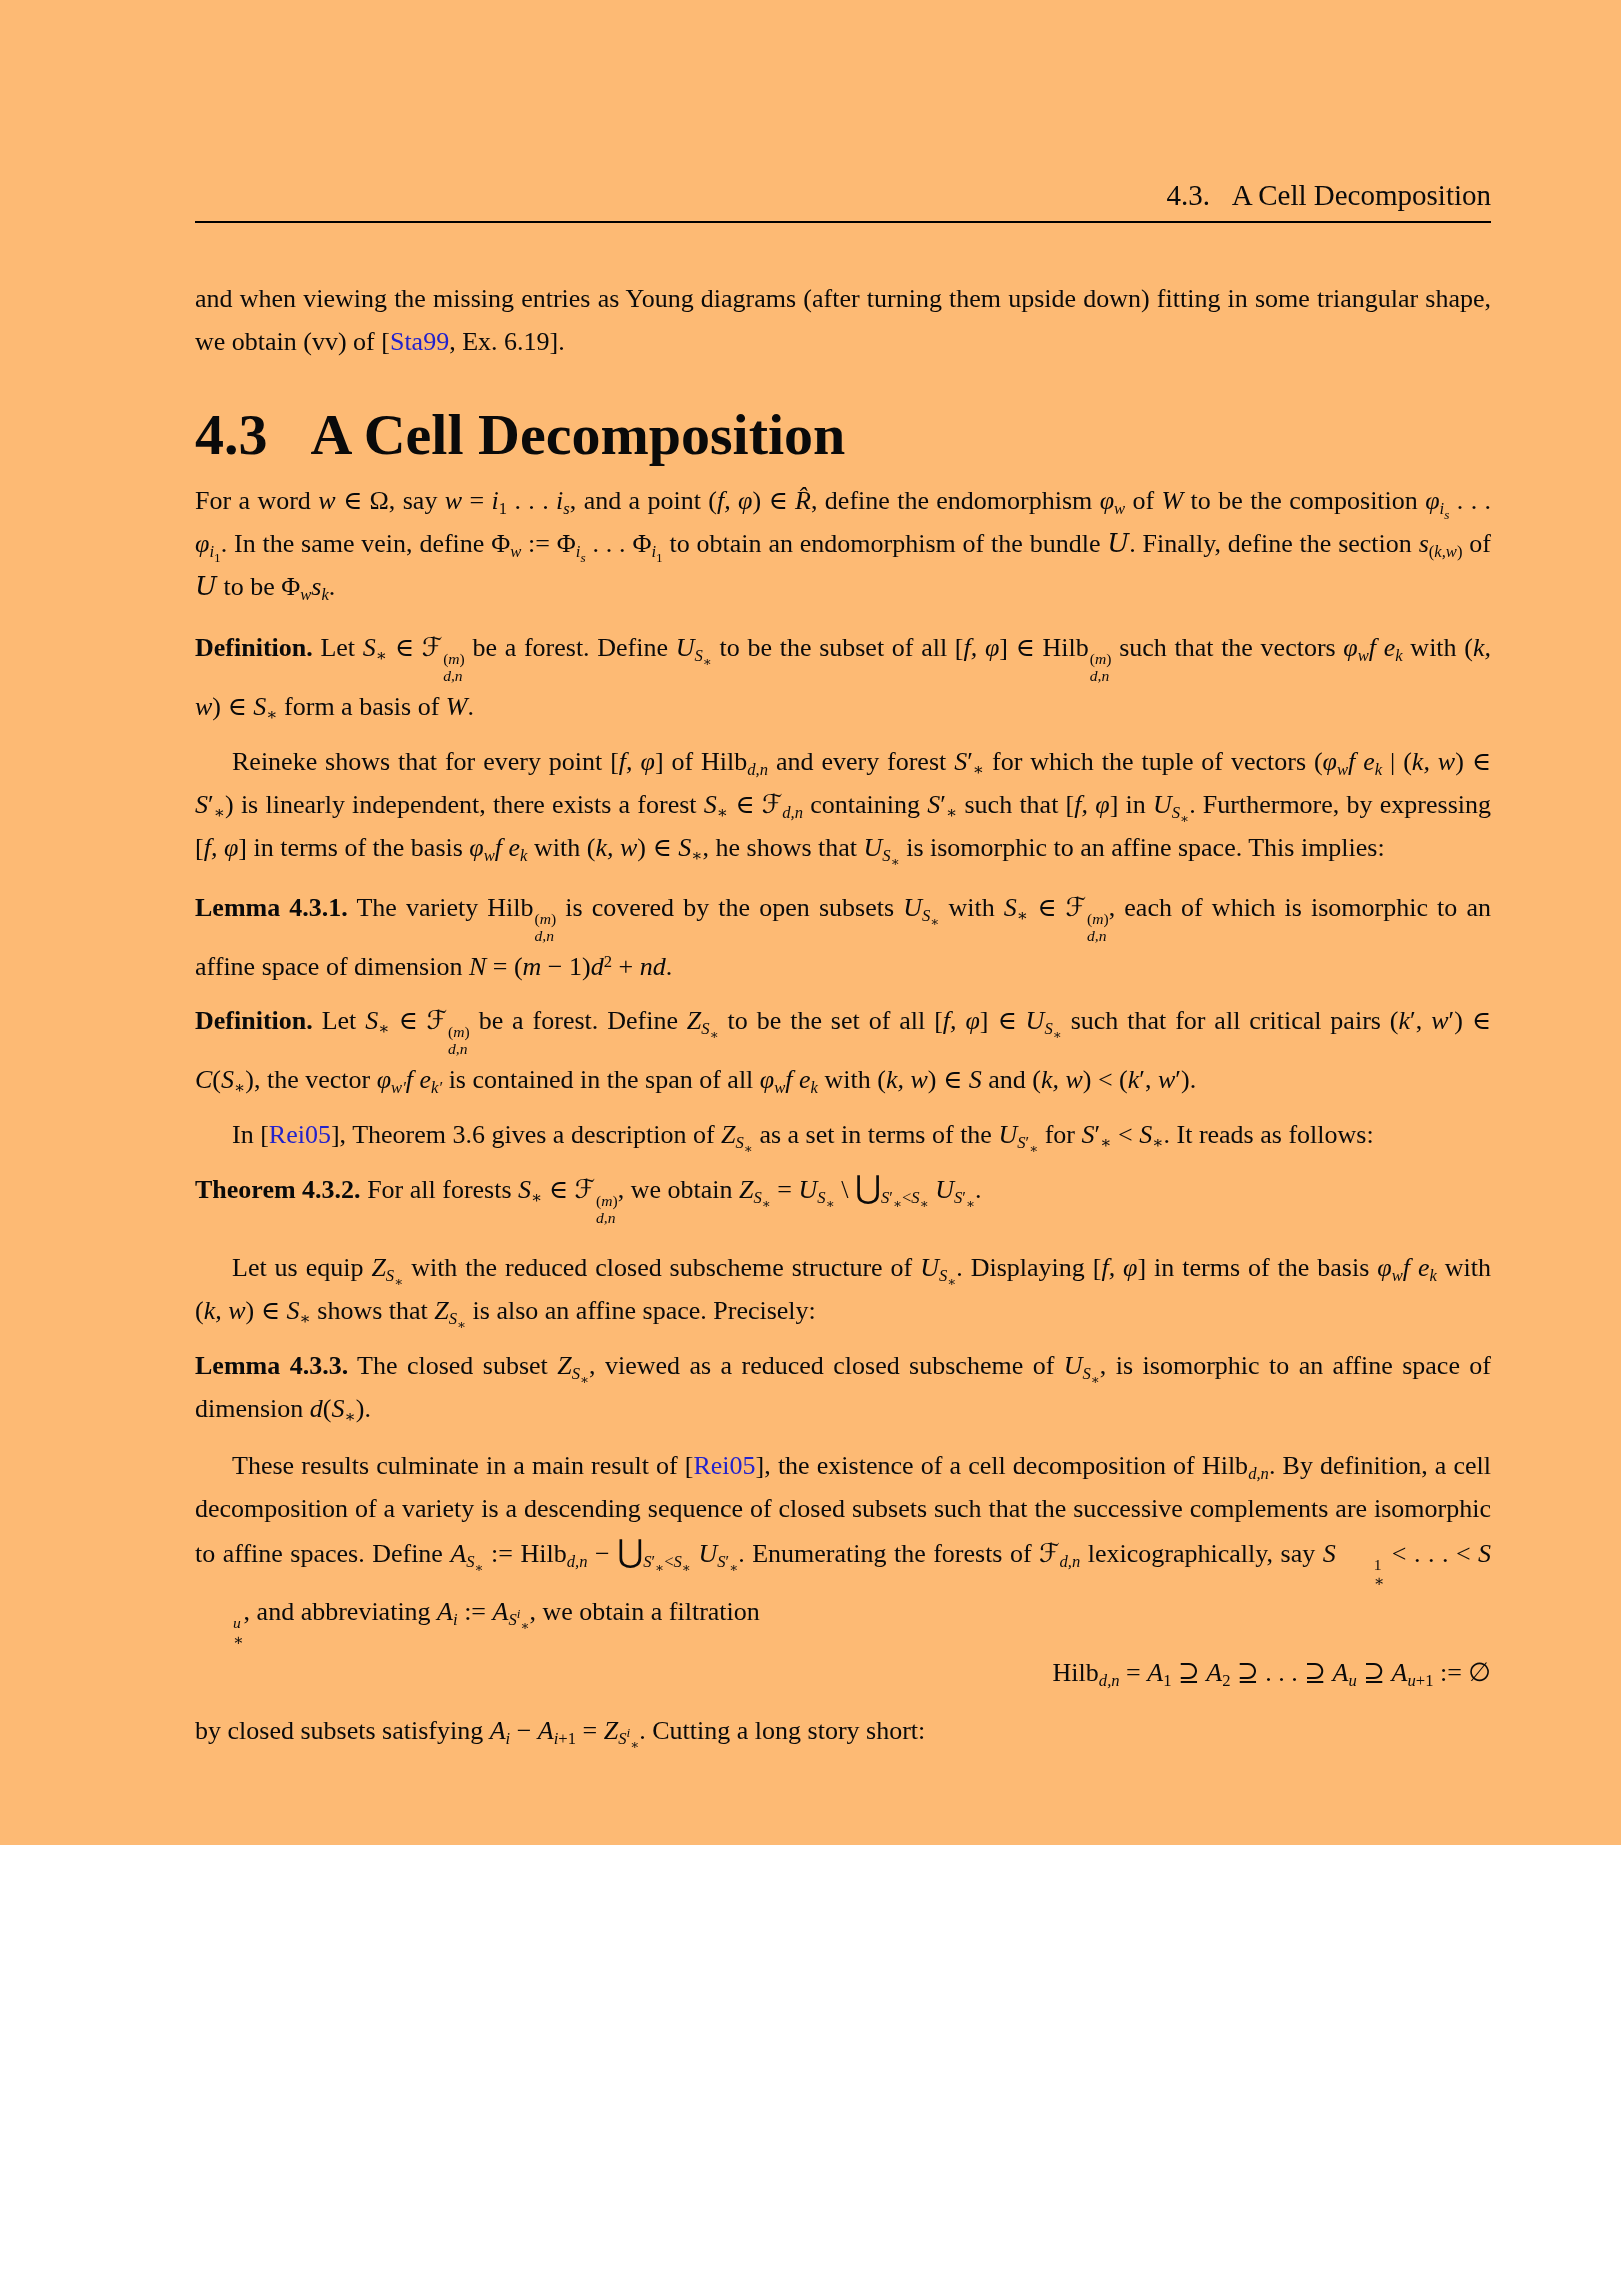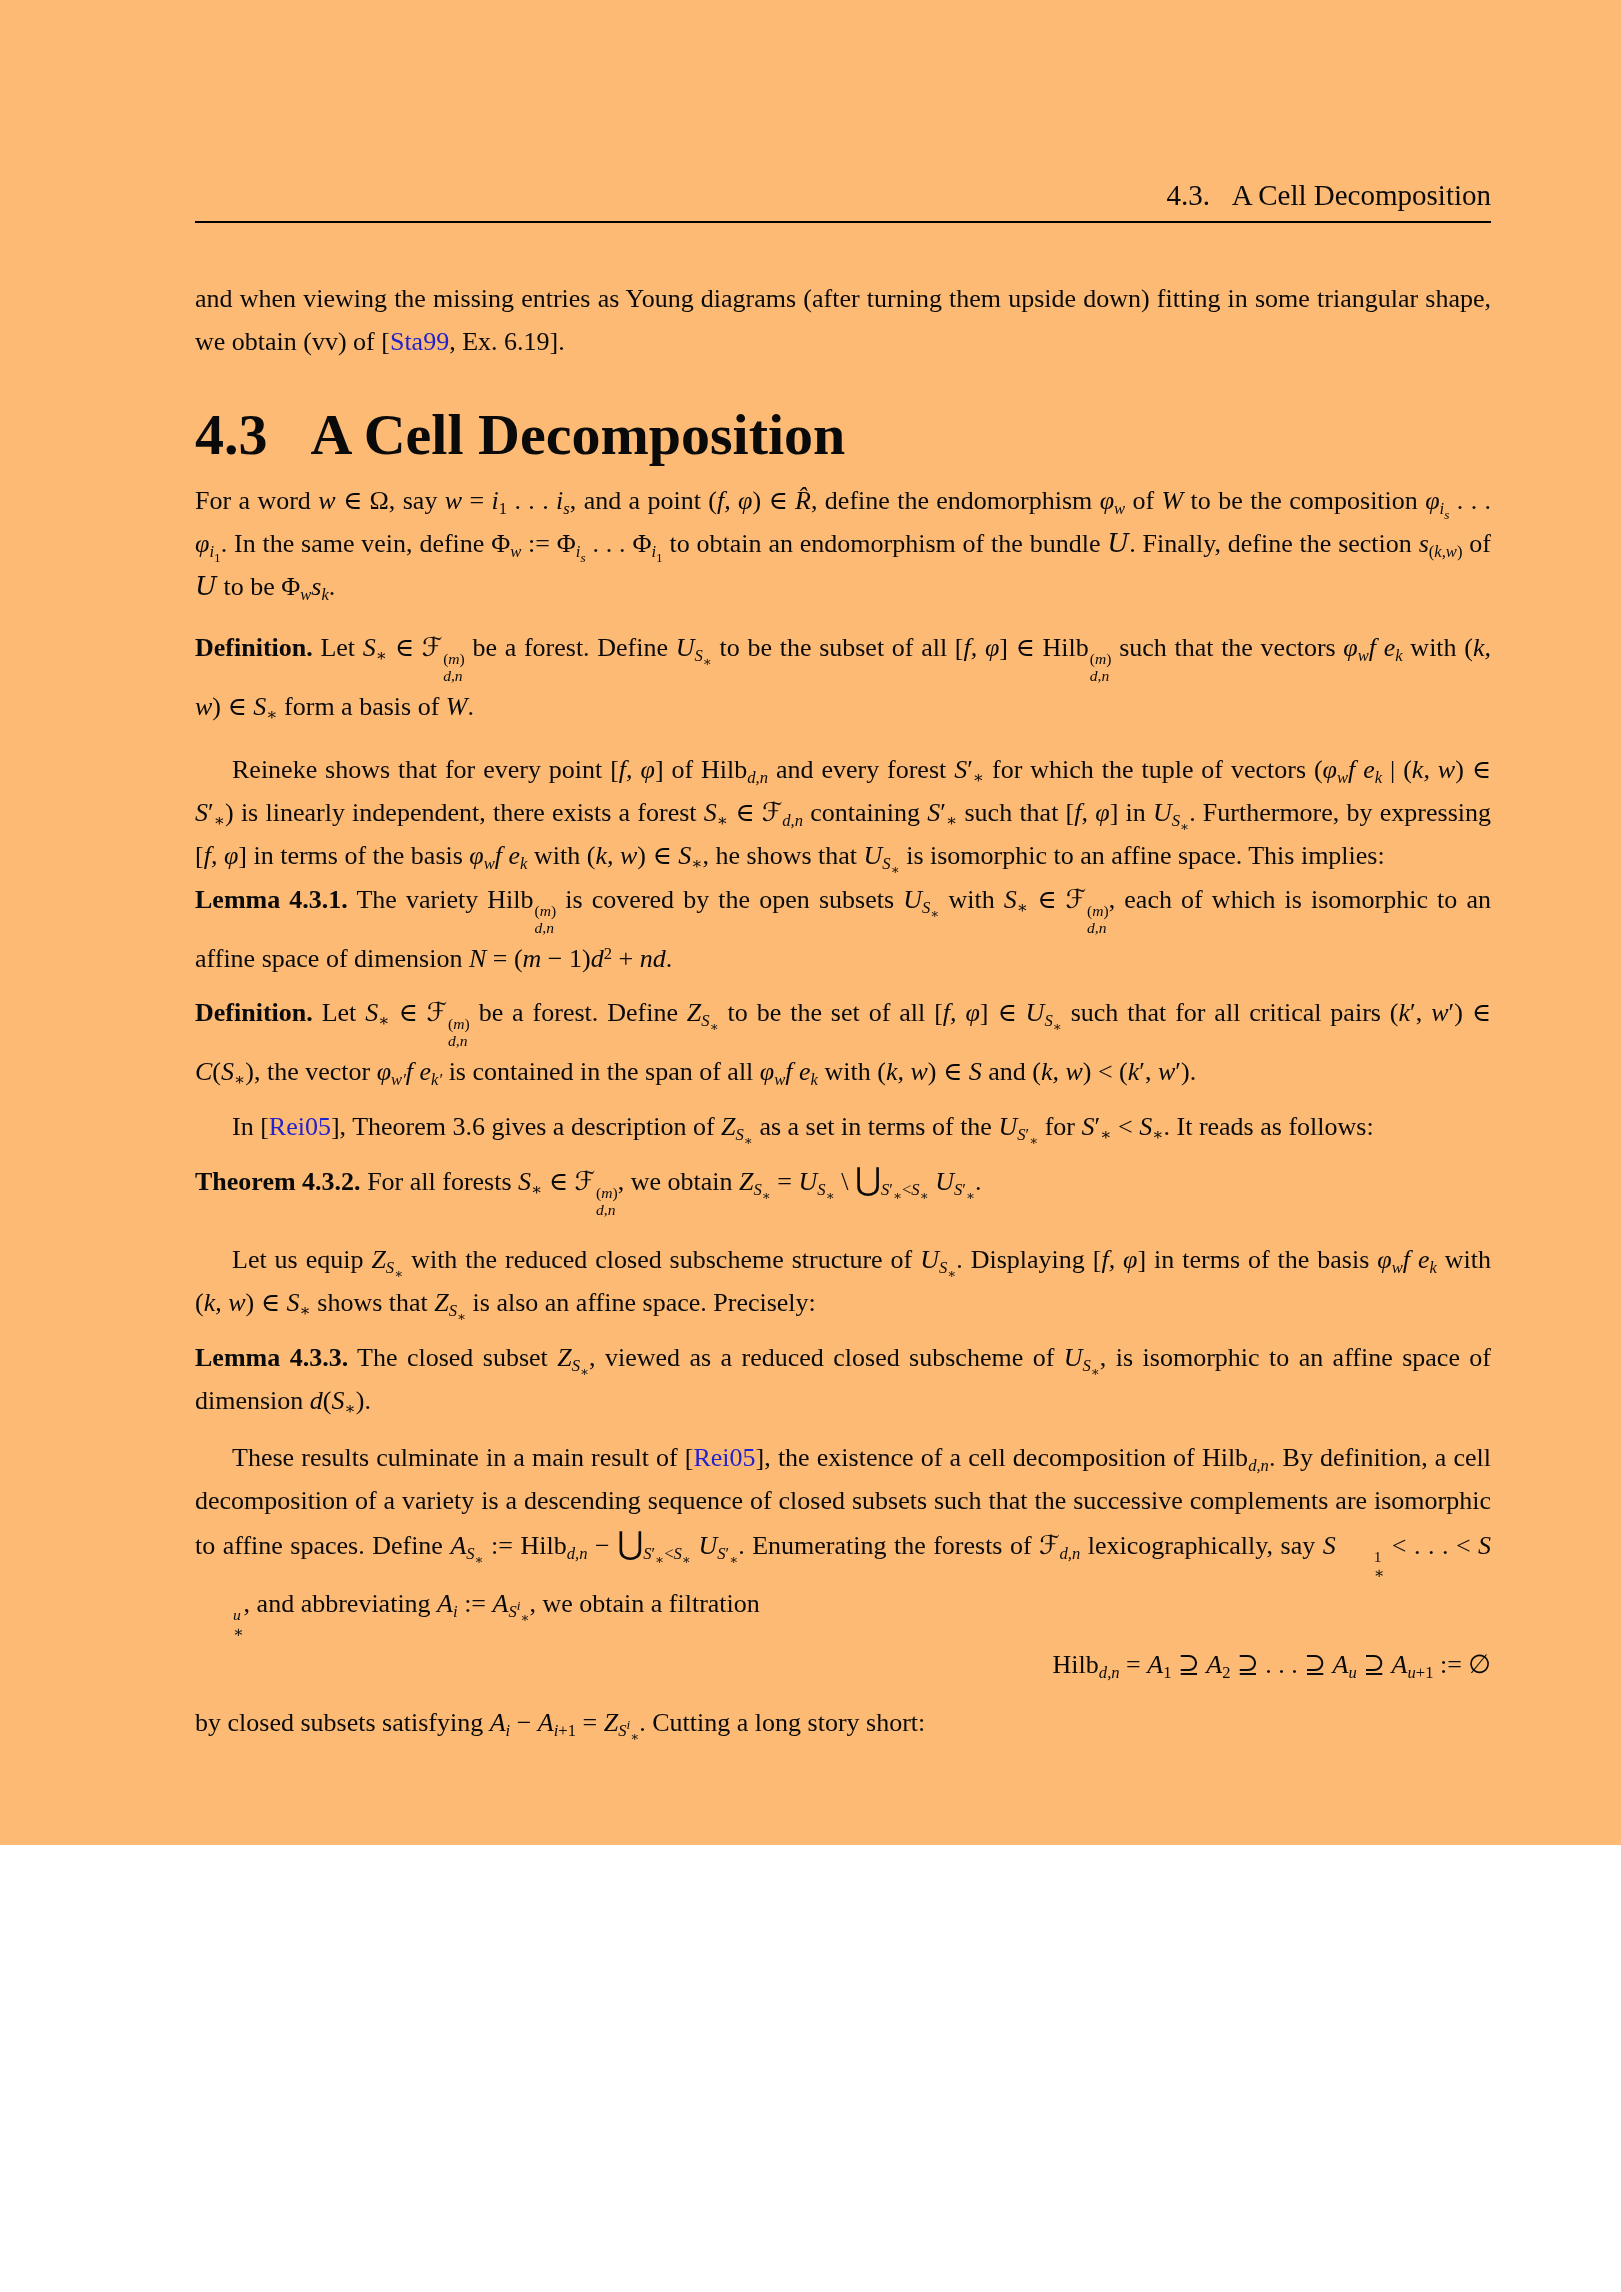--- a/index.html
+++ b/index.html
@@ -67,22 +67,22 @@
     font-size: 58px;
     line-height: 53px;
     font-weight: bold;
     text-align: left;
   }
   .sec-heading .h-num { margin-right: 43px; }
   
   .mt-intro   { margin-top: 54px; }
   .mt-forword { margin-top: 18.6px; }
   .mt-defu    { margin-top: 17.6px; }
-  .mt-reineke { margin-top: 20px; }
-  .mt-lem1    { margin-top: 1px; }
+  .mt-reineke { margin-top: 12px; }
+  .mt-lem1    { margin-top: 17px; }
   .mt-next    { margin-top: 17.6px; }
   .mt-defz    { margin-top: 11.8px; }
   .mt-inrei   { margin-top: 11.8px; }
   .mt-thm     { margin-top: 9.8px; }
   .mt-equip   { margin-top: 19.6px; }
   .mt-lem3    { margin-top: 11.8px; }
   .mt-results { margin-top: 13.7px; }
   .mt-eq      { margin-top: 2px; }
   .mt-close   { margin-top: 15px; }
   .footer {

